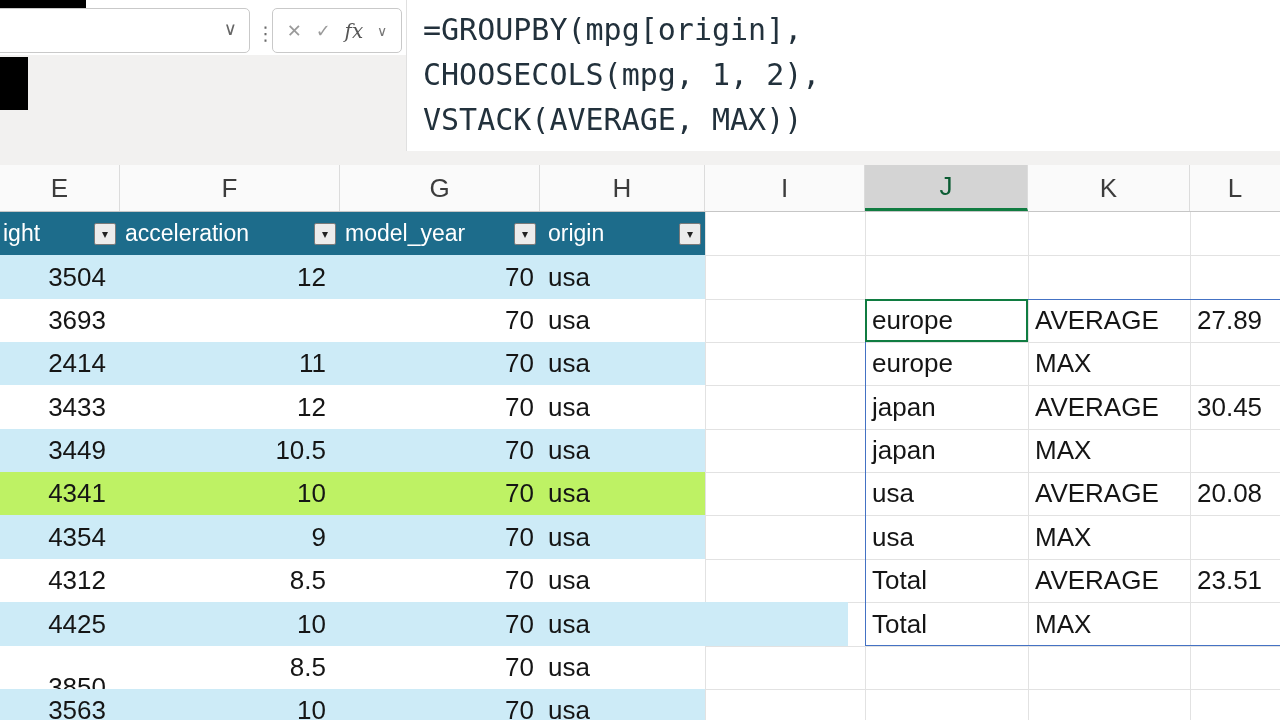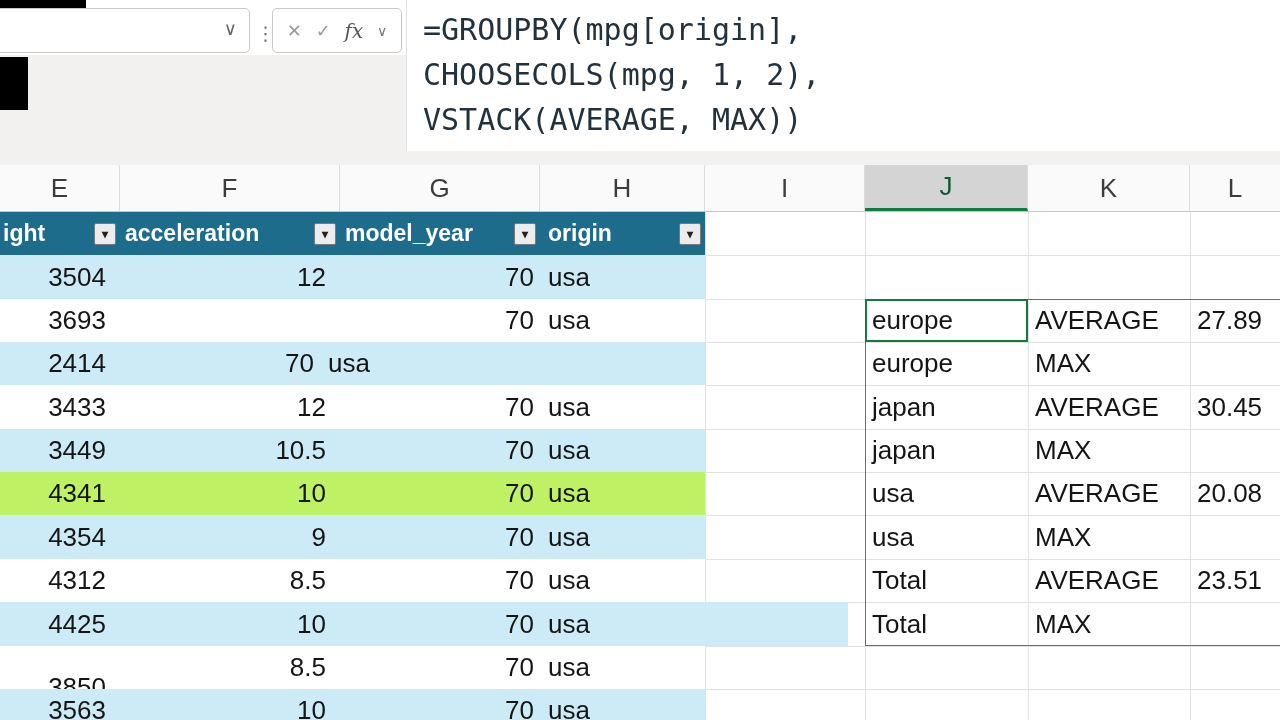--- a/index.html
+++ b/index.html
@@ -35,21 +35,21 @@
           font-size:26px;color:#3c3c3c;border-right:1px solid #dcdcdc;box-sizing:border-box;}
   .colhdr.sel{background:#d4d4d4;color:#0b5c33;border-bottom:3px solid var(--sel-green,#107C41);}
 
   
   .grid{position:absolute;left:0;top:212px;width:1280px;height:508px;}
   .vline{position:absolute;width:1px;background:#e2e2e2;}
   .hline{position:absolute;height:1px;background:#e2e2e2;}
 
   .thead-row{position:absolute;left:0;display:flex;}
   .thead-cell{position:relative;height:100%;background:var(--thead,#1d6c8b);color:#fff;
-              font-weight:bold;font-size:23px;display:flex;align-items:center;box-sizing:border-box;}
+              font-weight:normal;font-size:23px;display:flex;align-items:center;box-sizing:border-box;}
   .filter-btn{position:absolute;right:4px;top:50%;transform:translateY(-50%);width:22px;height:22px;
               background:#ececec;border:1px solid #7a7a7a;border-radius:2px;display:flex;
               align-items:center;justify-content:center;font-size:12px;color:#222;box-sizing:border-box;}
 
   .trow{position:absolute;left:0;display:flex;}
   .tcell{height:100%;font-size:26px;color:#151515;display:flex;align-items:center;box-sizing:border-box;white-space:nowrap;}
   .al-r{justify-content:flex-end;}
   .al-l{justify-content:flex-start;}
 
   .spill-cell{position:absolute;font-size:26px;color:#151515;display:flex;align-items:center;
@@ -149,20 +149,21 @@
         <div class="tcell al-l" style="width: 165px; padding-left: 8px;">usa</div>
       </div>
       <div class="trow" style="top: 87px; height: 43px; width: 705px; background: rgb(255, 255, 255);">
         <div class="tcell al-r" style="width: 120px; padding-right: 14px;">3693</div>
         <div class="tcell al-r" style="width: 220px; padding-right: 14px; margin-top: 37px;">11.5</div>
         <div class="tcell al-r" style="width: 200px; padding-right: 6px;">70</div>
         <div class="tcell al-l" style="width: 165px; padding-left: 8px;">usa</div>
       </div>
       <div class="trow" style="top: 130px; height: 43px; width: 705px; background: rgb(205, 235, 247);">
         <div class="tcell al-r" style="width: 120px; padding-right: 14px;">2414</div>
+        <div class="tcell al-r" style="width: 220px; padding-right: 14px;">11</div>
         <div class="tcell al-r" style="width: 200px; padding-right: 6px;">70</div>
         <div class="tcell al-l" style="width: 165px; padding-left: 8px;">usa</div>
       </div>
       <div class="trow" style="top: 173px; height: 44px; width: 705px; background: rgb(255, 255, 255);">
         <div class="tcell al-r" style="width: 120px; padding-right: 14px;">3433</div>
         <div class="tcell al-r" style="width: 220px; padding-right: 14px;">12</div>
         <div class="tcell al-r" style="width: 200px; padding-right: 6px;">70</div>
         <div class="tcell al-l" style="width: 165px; padding-left: 8px;">usa</div>
       </div>
       <div class="trow" style="top: 217px; height: 43px; width: 705px; background: rgb(205, 235, 247);">

